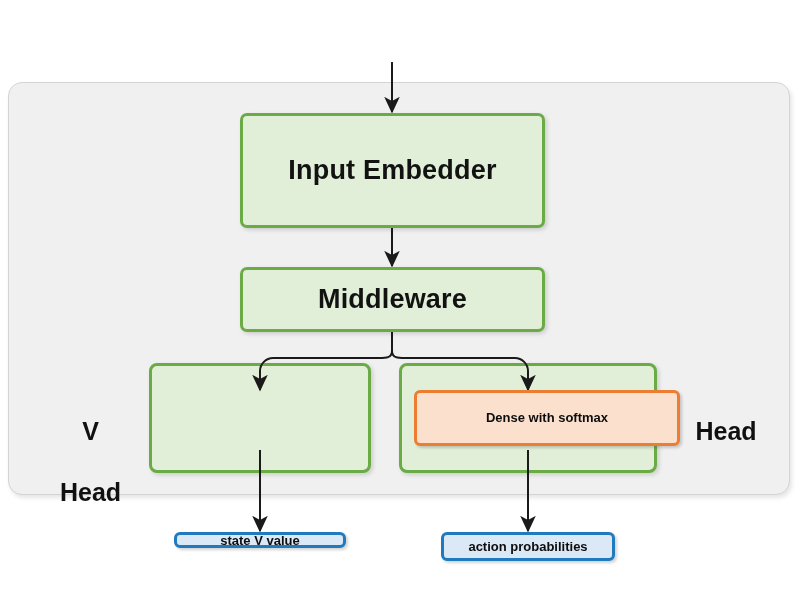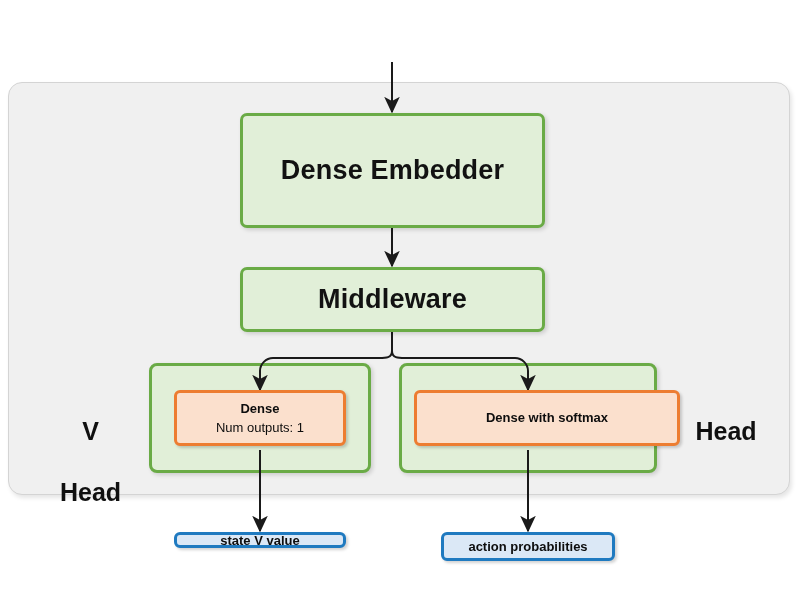--- a/index.html
+++ b/index.html
@@ -145,40 +145,36 @@
 
     <path d="M392,351 C392,358 398,358 405,358 L515,358 C522,358 528,364 528,371 L528,390" stroke="#1a1a1a" stroke-width="2" fill="none" marker-end="url(#arrowhead)"></path>
 
     <line x1="260" y1="450" x2="260" y2="531" stroke="#1a1a1a" stroke-width="2" marker-end="url(#arrowhead)"></line>
 
     <line x1="528" y1="450" x2="528" y2="531" stroke="#1a1a1a" stroke-width="2" marker-end="url(#arrowhead)"></line>
   </svg>
 
 
   <div class="node node-green" style="left:240px; top:113px; width:305px; height:115px;">
-    <span class="label">Dense Embedder</span>
+    <span class="label">Input Embedder</span>
   </div>
 
   <div class="node node-green" style="left:240px; top:267px; width:305px; height:65px;">
     <span class="label">Middleware</span>
   </div>
 
   <div class="head-caption" style="left:38px; top:385px; width:105px;">
     <div>V</div>
     <div>Head</div>
   </div>
 
   <div class="head-caption" style="left:666px; top:385px; width:120px;">
     <div>Head</div>
   </div>
 
-  <div class="node node-orange" style="left:174px; top:390px; width:172px; height:56px;">
-    <span class="label-main">Dense</span>
-    <span class="label-sub">Num outputs: 1</span>
-  </div>
 
   <div class="node node-orange" style="left:414px; top:390px; width:266px; height:56px;gap:16px;">
     <span class="label-main">Dense with softmax</span>
   </div>
 
   <div class="node node-blue" style="left:174px; top:532px; width:172px; height:16px;">
     <span class="label">state V value</span>
   </div>
 
   <div class="node node-blue" style="left:441px; top:532px; width:174px; height:29px;">

